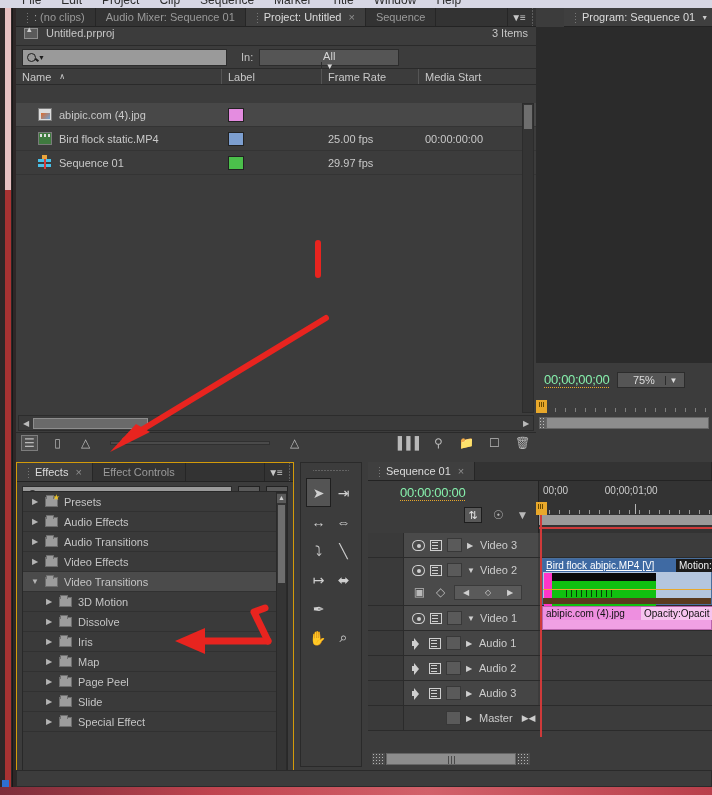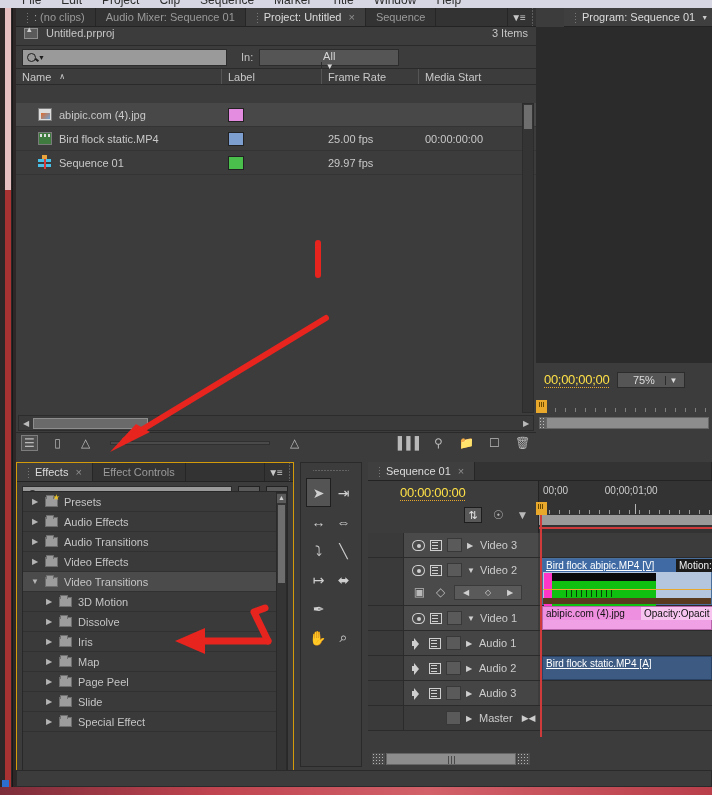--- a/index.html
+++ b/index.html
@@ -146,21 +146,21 @@
   }
   .ti { color:#b9b9b9; font-size:12px; display:flex; align-items:center; justify-content:center; width:15px; height:14px;}
   .ti.boxed { outline:1px solid #7d7d7d; background:#4f4f4f; }
   .zoomslider { width:160px; height:4px; background:#4a4a4a; border:1px solid #303030; margin:0 4px;}
   .spacer { flex:1; }
 
   
   #program { left:536px; top:8px; width:176px; height:445px; background:#3c3c3c;padding-left:28px; }
   .pm-body { position:absolute; left:0; right:0; top:19px; bottom:90px; background:#2b2b2b; }
   .pm-bar { position:absolute; left:0; right:0; bottom:58px; height:30px; display:flex; align-items:center; gap:8px; padding-left:8px; }
-  .tc-yellow { color:#fde047; font-size:13px; font-family:"Liberation Sans",sans-serif; border-bottom:1px dotted #e8a82b; letter-spacing:-0.3px;}
+  .tc-yellow { color:#86efac; font-size:13px; font-family:"Liberation Sans",sans-serif; border-bottom:1px dotted #e8a82b; letter-spacing:-0.3px;}
   .zoomcombo { width:68px; height:16px; background:#555; border:1px solid #2c2c2c; display:flex; align-items:center; color:#dcdcdc; font-size:11px; padding:0 4px; }
   .zoomcombo .zv{flex:1; text-align:center;}
   .zoomcombo .zb{width:15px;border-left:1px solid #2c2c2c;text-align:center;font-size:8px;}
   .pm-ruler { position:absolute; left:0; right:0; bottom:40px; height:14px; background:#3c3c3c;
       background-image:repeating-linear-gradient(90deg,transparent 0 9px,#7d7d7d 9px 10px);
       background-size:auto 4px; background-repeat:repeat-x; background-position:0 9px; }
   .cti { position:absolute; bottom:40px; width:11px; height:13px; background:#e8a82b; }
   .cti::after{content:"";position:absolute;left:3px;top:2px;width:1px;height:5px;background:#6b4a00;box-shadow:2px 0 0 #6b4a00,4px 0 0 #6b4a00;}
   .pm-scrollzone { position:absolute; left:0; right:0; bottom:22px; height:16px; background:#3c3c3c; display:flex; align-items:center; padding-left:3px;}
   .pm-scrollzone .sthumb { height:12px; flex:1; margin-right:3px; background:#8d8d8d; border:1px solid #666; }
@@ -650,25 +650,20 @@
 
       <div class="trk" style="height:25px">
         <div class="gutter"></div>
         <div class="head audio">
           <span class="spk"></span>
           <span class="lockish"></span>
           <span class="blankbox"></span>
           <span class="tri">▶</span>
           <span>Audio 2</span>
         </div>
-        <div class="content">
-          <div class="clip a2">
-            <div class="title">Bird flock static.MP4 [A]</div>
-          </div>
-        </div>
       </div>
 
       <div class="trk" style="height:25px">
         <div class="gutter"></div>
         <div class="head audio">
           <span class="spk"></span>
           <span class="lockish"></span>
           <span class="blankbox"></span>
           <span class="tri">▶</span>
           <span>Audio 3</span>

